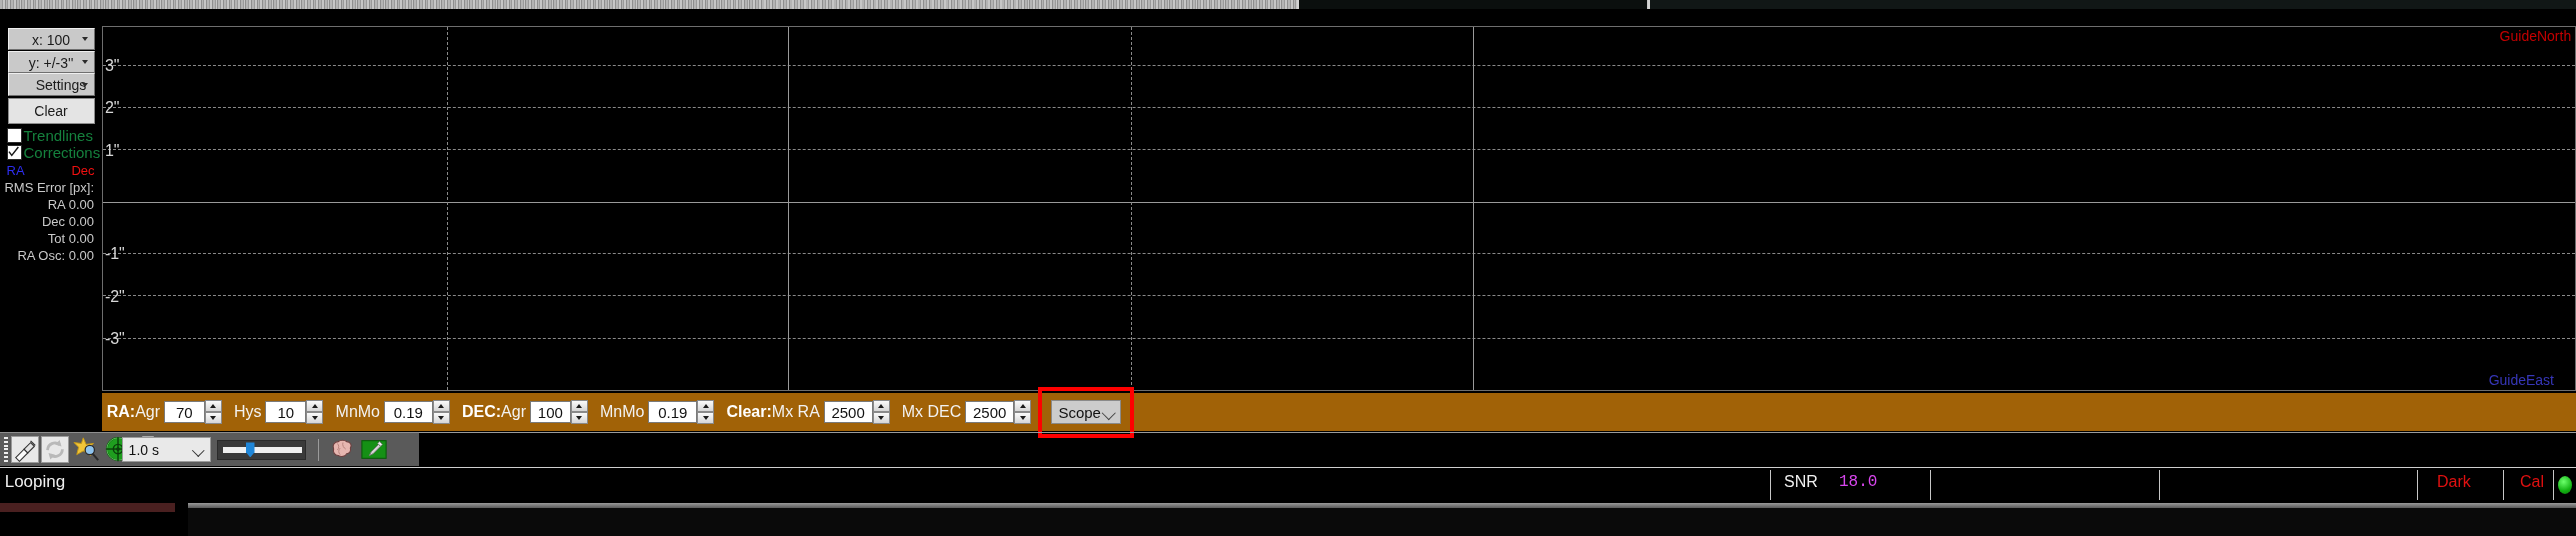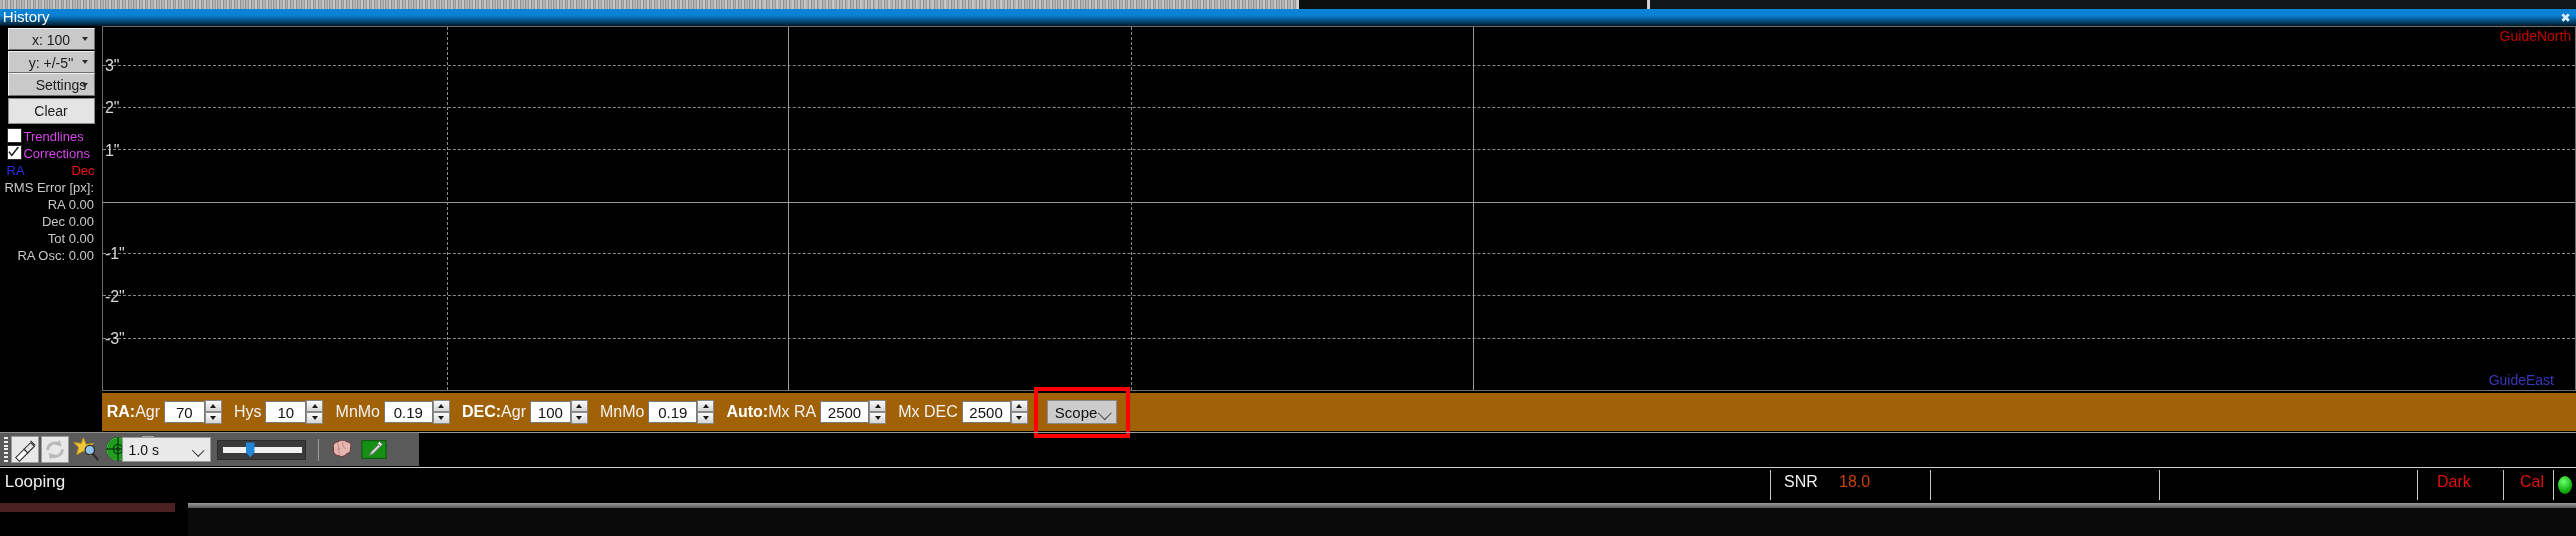--- a/index.html
+++ b/index.html
@@ -29,21 +29,21 @@
      border-top:0.9px solid #efefef;border-left:0.9px solid #efefef;border-right:0.9px solid #6f6f6f;border-bottom:0.9px solid #6f6f6f;
      color:#1b1b1b;font-size:14px;line-height:22.6px;text-align:center;box-sizing:border-box;}
   .combo .arr{position:absolute;right:5.6px;top:8.5px;width:0;height:0;
      border-left:3.8px solid transparent;border-right:3.8px solid transparent;border-top:4.7px solid #2b2b2b;}
   .combo.c1{top:1.9px;}
   .combo.c2{top:24.5px;}
   .combo.c3{top:47px;padding-left:20px;}
   .btnclear{position:absolute;left:7.5px;top:72px;width:87px;height:26px;background:#e4e4e4;
      border:0.9px solid #8c8c8c;color:#1b1b1b;font-size:14px;line-height:25.4px;text-align:center;box-sizing:border-box;}
 
-  .chk{position:absolute;left:6.6px;height:16px;color:#d946ef;font-size:13px;line-height:16px;white-space:nowrap;}
+  .chk{position:absolute;left:6.6px;height:16px;color:#15803d;font-size:15px;line-height:16px;white-space:nowrap;}
   .chk .box{display:inline-block;width:13px;height:13px;background:#fff;border:0.9px solid #2c2c2c;
      vertical-align:-1.9px;margin-right:1.9px;position:relative;}
   .chk .box svg{position:absolute;left:0.9px;top:0px;}
   .chk.k1{top:102px;}
   .chk.k2{top:119px;}
 
   .legendrow{position:absolute;left:0;top:137px;width:102px;height:17px;}
   .legendrow .ra{position:absolute;left:6.6px;top:0;color:#2d2df0;font-size:13px;}
   .legendrow .dec{position:absolute;right:7.5px;top:0;color:#f01010;font-size:13px;margin-left:40px;}
 
@@ -122,32 +122,28 @@
 <div class="app">
 
   <div class="chrome-top">
     <div class="noise"></div>
     <div class="dk dk1"></div>
     <div class="dk dk2"></div>
     <div class="sep" style="left:1297px;"></div>
     <div class="sep" style="left:1648px;"></div>
   </div>
 
-  <div class="titlebar">
-    <div class="title">History</div>
-    <div class="closebtn">✖</div>
-  </div>
 
   <div class="leftcol">
     <div class="combo c1">
       <span>x: 100</span>
       <span class="arr"></span>
     </div>
     <div class="combo c2">
-      <span>y: +/-5''</span>
+      <span>y: +/-3''</span>
       <span class="arr"></span>
     </div>
     <div class="combo c3">
       <span>Settings</span>
       <span class="arr"></span>
     </div>
     <div class="btnclear">Clear</div>
 
     <div class="chk k1">
       <span class="box"></span><span>Trendlines</span>
@@ -247,21 +243,21 @@
       <div class="pfield w5">0.19</div>
       <div class="spin">
           <div class="up">
             <i></i>
           </div>
           <div class="dn">
             <i></i>
           </div>
         </div>
 
-      <span class="plabel"><b>Auto:</b><span>Mx RA</span></span>
+      <span class="plabel"><b>Clear:</b><span>Mx RA</span></span>
       <div class="pfield w5">2500</div>
       <div class="spin">
           <div class="up">
             <i></i>
           </div>
           <div class="dn">
             <i></i>
           </div>
         </div>
 
@@ -361,21 +357,21 @@
       </svg>
     </div>
   </div>
   <div class="toolbar-tailline"></div>
 
   <div class="statusbar">
     <div class="statustext">Looping</div>
 
     <div class="sbsep" style="left:1770px;"></div>
     <div class="sbcell" style="left:1784px;color:#efefef;">SNR</div>
-    <div class="sbcell" style="left:1839px;color:#c2410c;">18.0</div>
+    <div class="sbcell" style="left:1839px;color:#d946ef;font-family:Liberation Mono, monospace;">18.0</div>
 
     <div class="sbsep" style="left:1930px;"></div>
     <div class="sbsep" style="left:2159px;"></div>
     <div class="sbsep" style="left:2417px;"></div>
     <div class="sbcell" style="left:2437px;color:#e01010;">Dark</div>
     <div class="sbsep" style="left:2503px;"></div>
     <div class="sbcell" style="left:2520px;color:#e01010;">Cal</div>
     <div class="sbsep" style="left:2553px;"></div>
     <div class="sbled" style="left:2558px;top:7.5px;"></div>
   </div>

